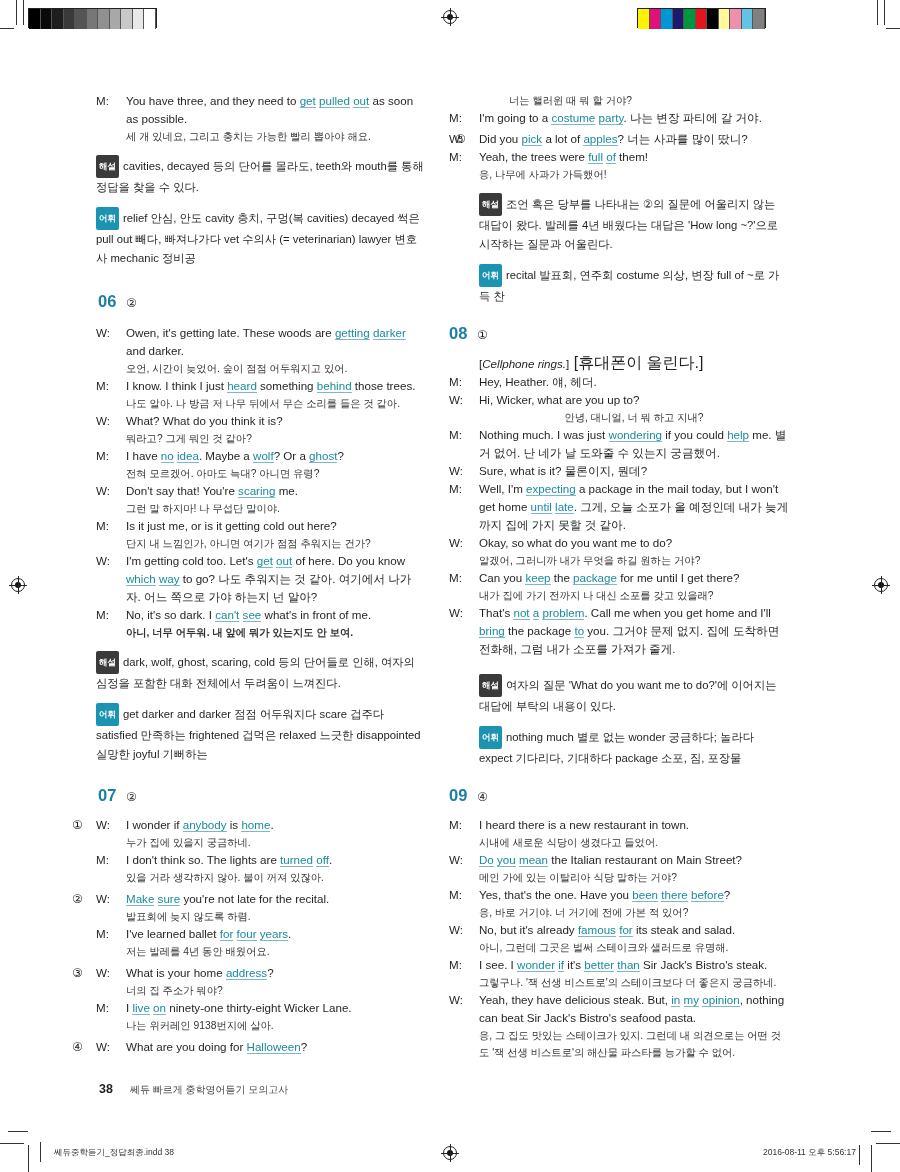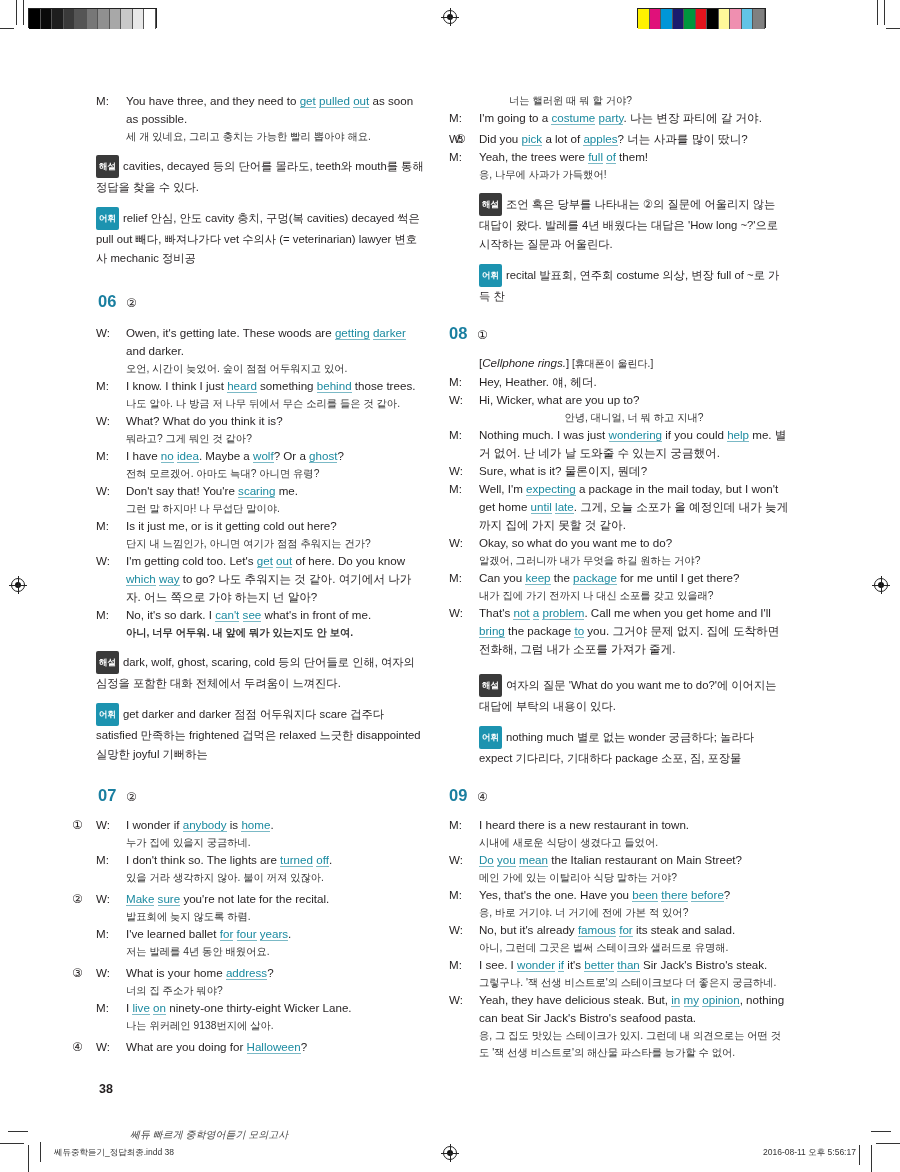--- a/index.html
+++ b/index.html
@@ -32,21 +32,21 @@
   .q-head { display:flex; align-items:baseline; margin-left:0; }
   .q-num { color:#1a7fa0; font-weight:bold; font-size:16.5px; width:28px; }
   .q-ans { font-size:12px; }
 
   .note { font-size:11.3px; line-height:19px; }
   .badge { display:inline-block; font-size:8.5px; line-height:11px; padding:6px 3px; color:#fff; border-radius:2px; font-weight:bold; margin-right:4px; vertical-align:1px; }
   .badge.dark { background:#3a3a3a; }
   .badge.teal { background:#1c93b0; }
 
   .footer-page { position:absolute; left:99px; top:1082px; font-size:12.5px; font-weight:bold; }
-  .footer-title { position:absolute; left:130px; top:1128px; font-size:10px; color:#444;font-style:italic; }
+  .footer-title { position:absolute; left:130px; top:1083px; font-size:10px; color:#444; }
   .slug-left { position:absolute; left:54px; top:1147px; font-size:8.5px; color:#333; }
   .slug-right { position:absolute; left:763px; top:1147px; font-size:8.5px; color:#333; }
 </style>
 </head>
 <body>
 
 <div class="swatch-row gray" id="grayBar">
     <div class="sw" style="background: rgb(0, 0, 0);"></div>
     <div class="sw" style="background: rgb(10, 10, 10);"></div>
     <div class="sw" style="background: rgb(30, 30, 30);"></div>
@@ -285,21 +285,21 @@
     <div class="note" style="margin-top:10px">
       <span class="badge teal">어휘</span><span>recital 발표회, 연주회   costume 의상, 변장   full of ~로 가득 찬</span>
     </div>
   </div>
 
   <div class="q-head" style="margin-top:18px;">
     <span class="q-num">08</span>
     <span class="q-ans">①</span>
   </div>
   <div style="margin-left:30px; margin-top:10px;">
-    <div>[<i>Cellphone rings.</i>]<span style="font-size:10px"> [휴대폰이 울린다.]</span></div>
+    <div>[<i>Cellphone rings.</i>]<span style="font-size:16px"> [휴대폰이 울린다.]</span></div>
     <div id="q08lines">
         <div>
           <div class="line" style="margin-left: -30px;">
             <span class="spk">M:</span>
             <span class="txt">Hey, Heather. 얘, 헤더.</span>
           </div>
         </div>
         <div>
           <div class="line" style="margin-left: -30px;">
             <span class="spk">W:</span>

